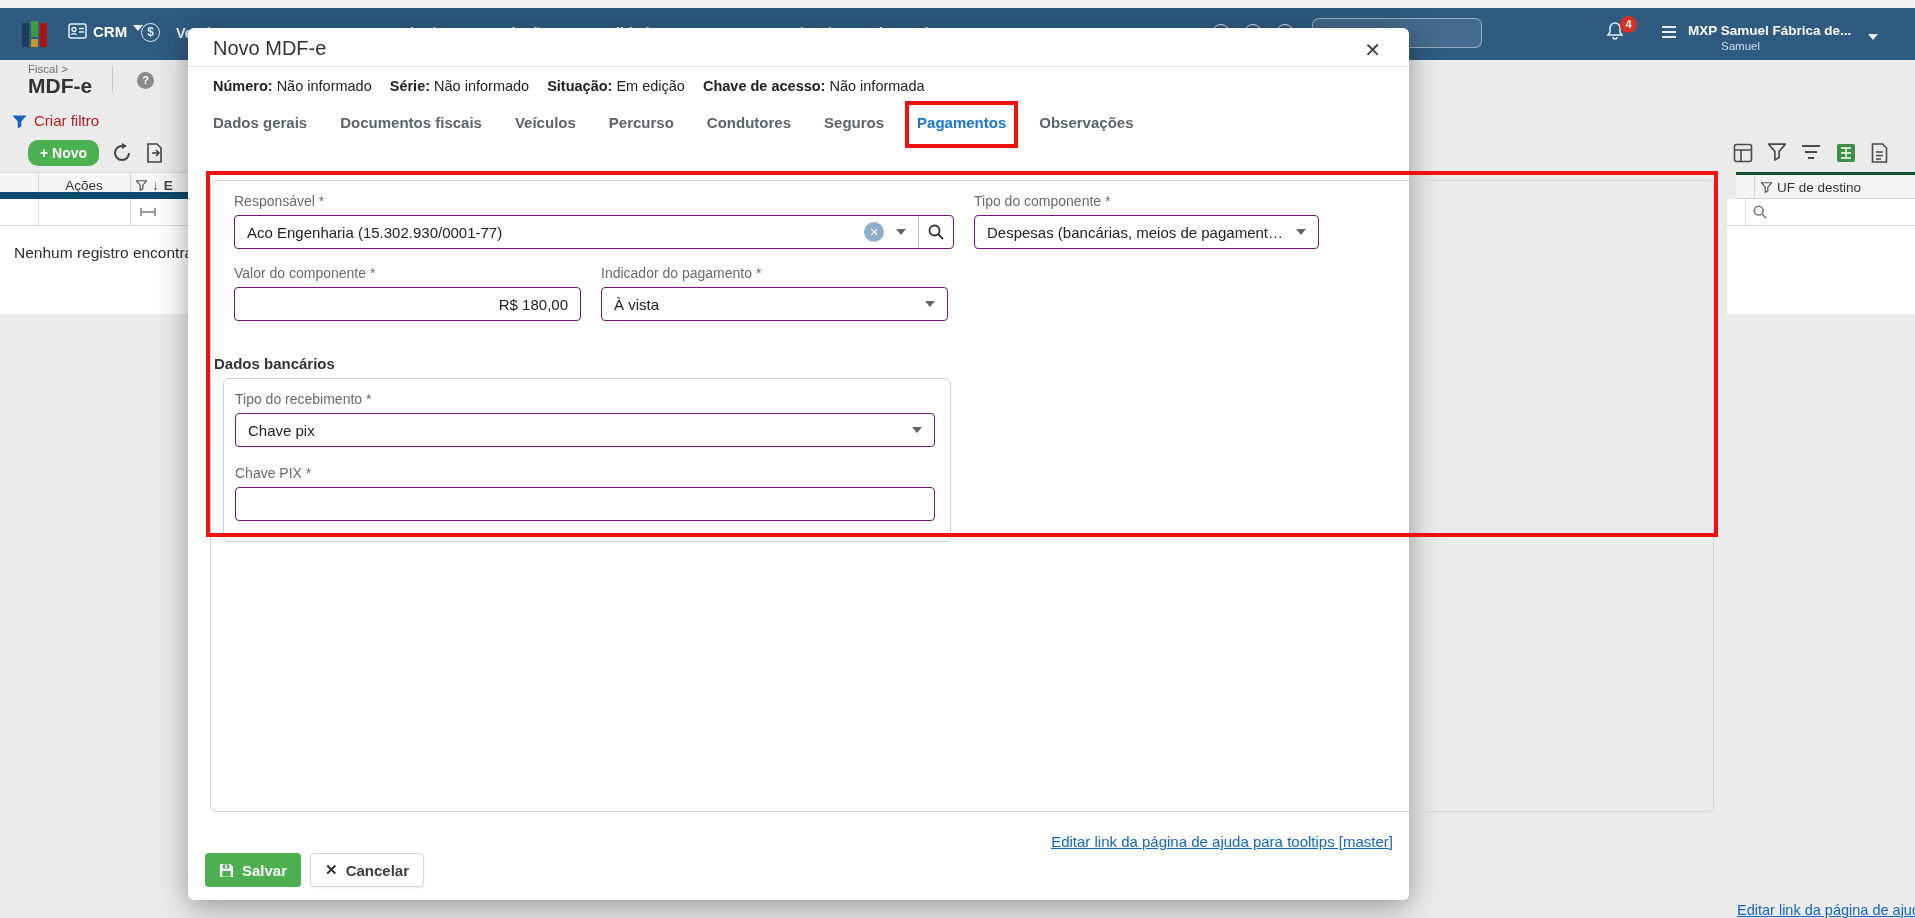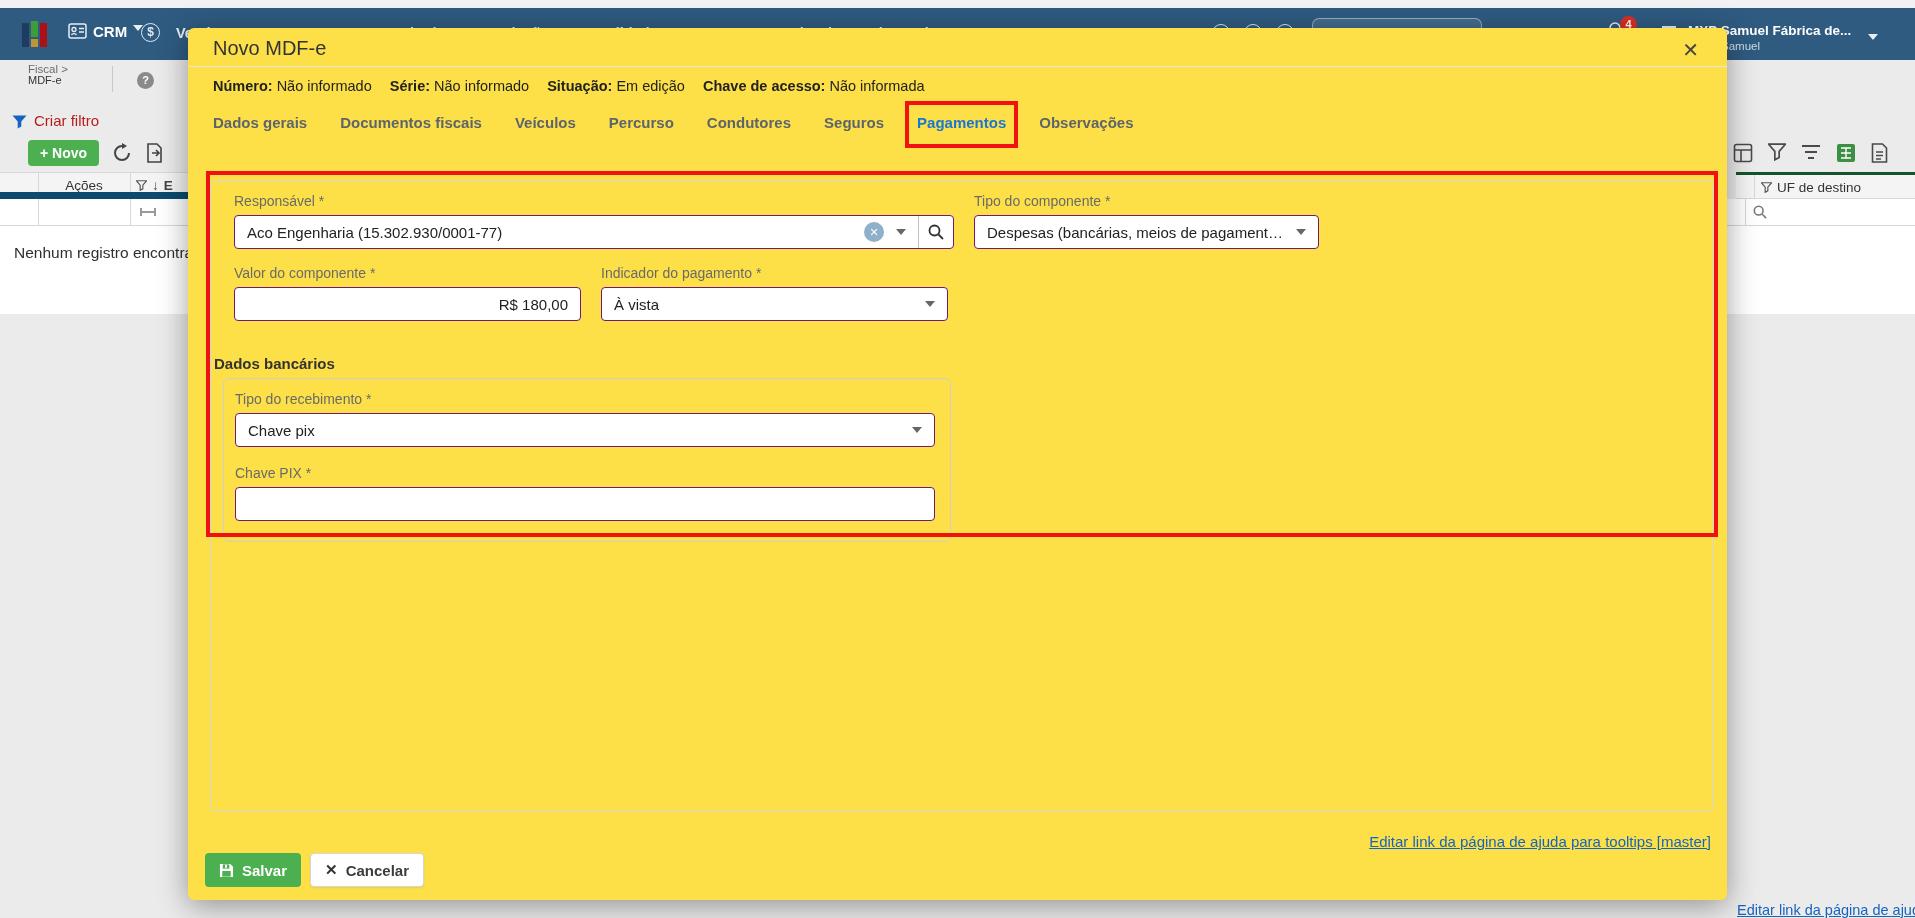--- a/index.html
+++ b/index.html
@@ -25,25 +25,25 @@
   .bell { position:absolute; left:1606px; top:13px; }
   .badge { position:absolute; left:1620px; top:8px; min-width:17px; height:17px; background:#d93025; color:#fff; border-radius:50%; font-size:11px; font-weight:bold; text-align:center; line-height:17px; padding:0 2px; z-index:6; }
   .hamburger { position:absolute; left:1662px; top:18px; width:14px; }
   .hamburger i { display:block; height:2px; background:#e8eef4; margin-bottom:3px; }
   .user-name { position:absolute; left:1688px; top:15px; color:#fff; font-size:13.5px; font-weight:bold; white-space:nowrap; }
   .user-sub { position:absolute; left:1721px; top:32px; color:#cfdeec; font-size:11.5px; }
   .user-chev { position:absolute; left:1868px; top:24px; }
 
   
   .crumb-small { position:absolute; left:28px; top:63px; font-size:11.5px; color:#6d6d6d; }
-  .crumb-page  { position:absolute; left:28px; top:74px; font-size:11px; font-weight:normal; color:#333; }
+  .crumb-page  { position:absolute; left:28px; top:74px; font-size:21px; font-weight:bold; color:#333; }
   .crumb-div   { position:absolute; left:112px; top:66px; width:1px; height:26px; background:#c9c9c9; }
   .help-circle { position:absolute; left:137px; top:72px; width:17px; height:17px; background:#8a8a8a; border-radius:50%; color:#fff; font-size:11px; font-weight:bold; text-align:center; line-height:17px; }
   .create-filter { position:absolute; left:12px; top:112px; display:flex; align-items:flex-end; gap:7px; color:#b91c1c; font-size:15px; }
-  .btn-novo { position:absolute; left:28px; top:140px; height:26px; background:#4caf50; border-radius:4px; color:#fff; font-size:14px; font-weight:bold; padding:0 12px; line-height:26px; }
+  .btn-novo { position:absolute; left:28px; top:140px; height:26px; background:#4caf50; border-radius:10px; color:#fff; font-size:14px; font-weight:bold; padding:0 12px; line-height:26px; }
   .tool-ic-left { position:absolute; top:143px; }
 
   .tbl-head-left { position:absolute; left:0; top:172px; width:188px; height:27px; background:#f4f4f4; border-top:1px solid #d8d8d8; border-bottom:7px solid #0c4a6e; }
   .tbl-filter-left { position:absolute; left:0; top:199px; width:188px; height:27px; background:#fff; border-bottom:1px solid #d8d8d8; }
   .vline { position:absolute; top:0; bottom:0; width:1px; background:#d8d8d8; }
   .th-acoes { position:absolute; left:38px; top:5px; width:92px; text-align:center; font-size:13.5px; font-weight:500; color:#333; }
   .th-icons { position:absolute; left:136px; top:5px; display:flex; align-items:center; gap:5px; font-size:13.5px; color:#444; }
   .resize-glyph { position:absolute; left:140px; top:9px; width:16px; height:8px; border-left:2px solid #9a9a9a; border-right:2px solid #9a9a9a; }
   .resize-glyph i { position:absolute; left:0; right:0; top:3px; height:2px; background:#9a9a9a; display:block; }
   .tbl-body-left { position:absolute; left:0; top:226px; width:188px; height:88px; background:#fff; }
@@ -51,21 +51,21 @@
 
   
   .tools-right { position:absolute; top:143px; display:flex; gap:15px; left:1733px; }
   .tbl-head-right { position:absolute; left:1736px; top:172px; width:188px; height:27px; background:#f4f4f4; border-top:3px solid #14532d; border-bottom:1px solid #d8d8d8; }
   .th-uf { position:absolute; left:25px; top:5px; display:flex; align-items:center; gap:5px; font-size:13.5px; font-weight:500; color:#333; white-space:nowrap; }
   .tbl-filter-right { position:absolute; left:1727px; top:199px; width:188px; height:27px; background:#fff; border-bottom:1px solid #d8d8d8; }
   .tbl-body-right { position:absolute; left:1727px; top:226px; width:188px; height:88px; background:#fff; }
   .bg-help-link { position:absolute; left:1737px; top:902px; width:178px; font-size:14.5px; color:#1565c0; text-decoration:underline; white-space:nowrap; overflow:hidden; }
 
   
-  .modal { position:absolute; left:188px; top:28px; width:1539px; height:872px; background:#fde047; border-radius:6px; box-shadow:0 6px 30px rgba(0,0,0,.38); z-index:10; }
+  .modal { position:absolute; left:188px; top:28px; width:1221px; height:872px; background:#ffffff; border-radius:6px; box-shadow:0 6px 30px rgba(0,0,0,.38); z-index:10; }
   .m-title { position:absolute; left:25px; top:9px; font-size:20px; font-weight:500; color:#333; }
   .m-close { position:absolute; right:28px; top:10px; font-size:20px; color:#444; cursor:pointer; }
   .m-head-border { position:absolute; left:0; top:38px; width:100%; height:1px; background:#e4e4e4; }
   .m-info { position:absolute; left:25px; top:50px; display:flex; gap:18px; font-size:14.5px; color:#222; white-space:nowrap; }
   .m-info b { font-weight:bold; margin-right:4px;margin-top:11px; }
   .m-tabs { position:absolute; left:25px; top:86px; display:flex; gap:33px; font-size:15px; font-weight:700; color:#5e646b; white-space:nowrap; }
   .m-tab { position:relative; cursor:pointer; }
   .m-tab.active { color:#1976d2; }
   .red-tab-frame { position:absolute; left:-12px; right:-12px; top:-13px; bottom:-17px; border:4px solid #f01111; pointer-events:none; }
   .red-big-frame { position:absolute; left:18px; top:143px; width:1512px; height:366px; border:4px solid #f01111; pointer-events:none; z-index:6; }

